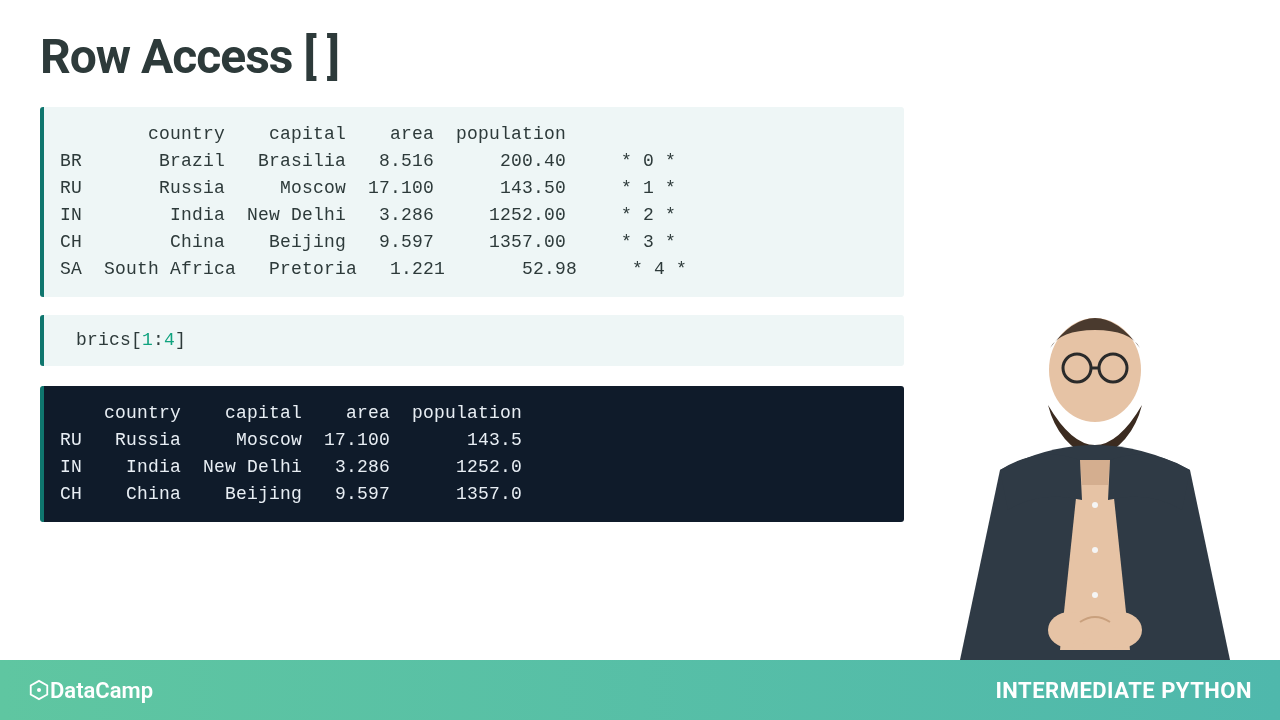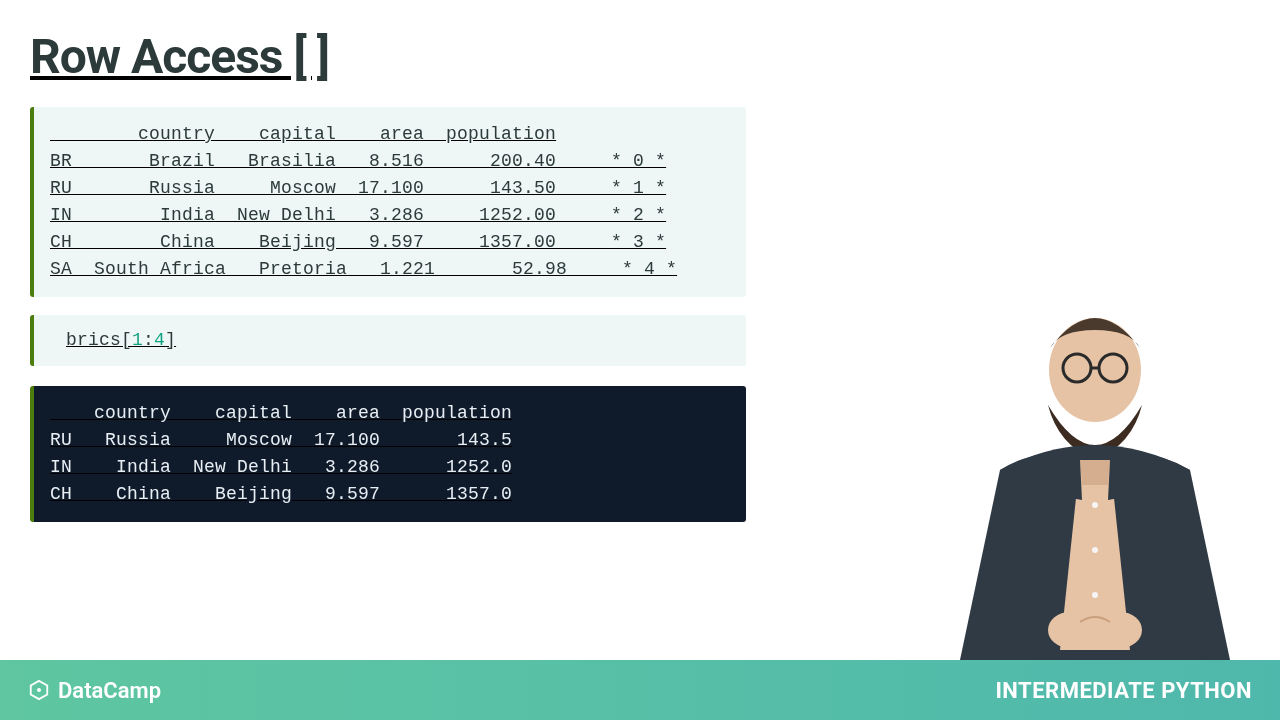--- a/index.html
+++ b/index.html
@@ -1,28 +1,28 @@
 <!DOCTYPE html>
 <html><head>
 <meta charset="utf-8">
 <style>
   * { margin: 0; padding: 0; box-sizing: border-box; }
   html, body { width: 1280px; height: 720px; overflow: hidden; font-family: -apple-system, BlinkMacSystemFont, "Segoe UI", Roboto, sans-serif; background: #ffffff; }
   .slide { position: relative; width: 1280px; height: 720px; }
-  .content { padding: 28px 40px 0 30px; text-decoration: underline; }
+  .content { padding: 28px 40px 0 40px; }
   h1.title { font-size: 48px; font-weight: 700; color: #2d3a3a; letter-spacing: -1px; margin-bottom: 22px; }
-  .panel { width: 716px; border-left: 4px solid #4d7c0f; border-radius: 3px; font-family: "SFMono-Regular", Consolas, "Liberation Mono", Menlo, monospace; font-size: 18px; line-height: 1.5; white-space: pre; padding: 14px 16px; letter-spacing: 0.2px; }
+  .panel { width: 864px; border-left: 4px solid #0f766e; border-radius: 3px; font-family: "SFMono-Regular", Consolas, "Liberation Mono", Menlo, monospace; font-size: 18px; line-height: 1.5; white-space: pre; padding: 14px 16px; letter-spacing: 0.2px; }
   .panel.light { background: #eef6f6; color: #2d3a3a; margin-bottom: 18px; }
   .panel.code { background: #eef6f6; color: #2d3a3a; margin-bottom: 20px; padding: 12px 16px; }
   .panel.dark { background: #0f1b2a; color: #e8eef4; }
   .num { color: #10a37f; }
   .punct { color: #2d3a3a; }
   .ident { color: #2d3a3a; margin-left: 16px; }
   .footer { position: absolute; left: 0; right: 0; bottom: 0; height: 60px; background: linear-gradient(90deg, #5fc6a1 0%, #4fb8ac 100%); display: flex; align-items: center; justify-content: space-between; padding: 0 28px; color: #ffffff; }
-  .brand { display: flex; align-items: center; gap: 8px; font-weight: 600; font-size: 22px; }
+  .brand { display: flex; align-items: center; font-weight: 600; font-size: 22px; }
   .brand-icon { width: 22px; height: 22px; }
   .course { font-weight: 700; font-size: 22px; letter-spacing: 0.5px; }
   .presenter { position: absolute; right: 20px; bottom: 60px; width: 330px; height: 360px; pointer-events: none; }
   .presenter svg { width: 100%; height: 100%; }
 </style>
 </head>
 <body>
 
 <div class="slide">
   <div class="content">

